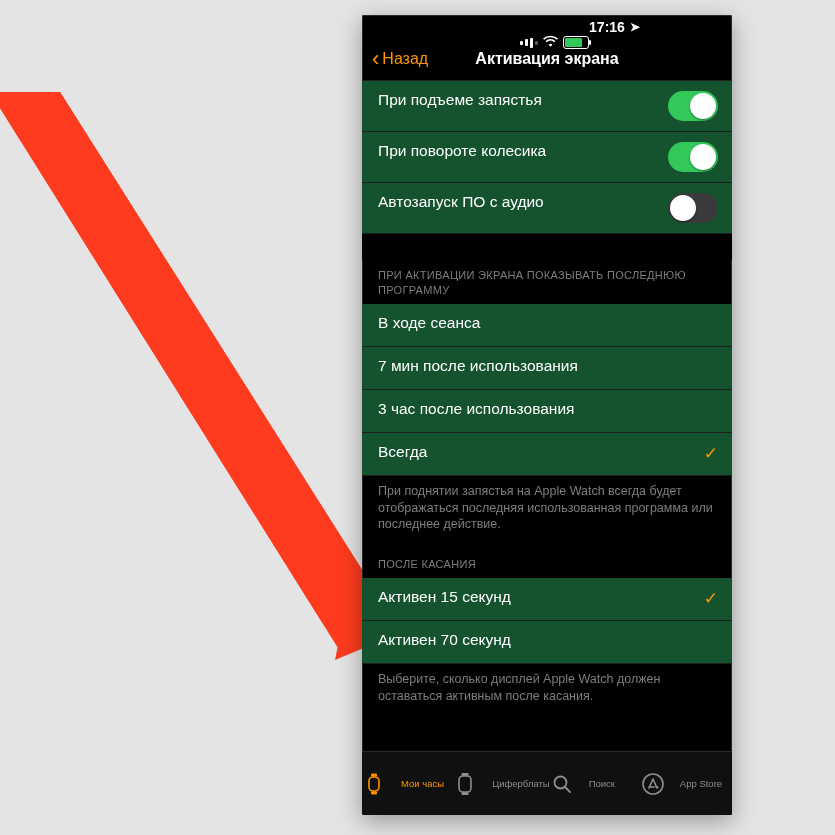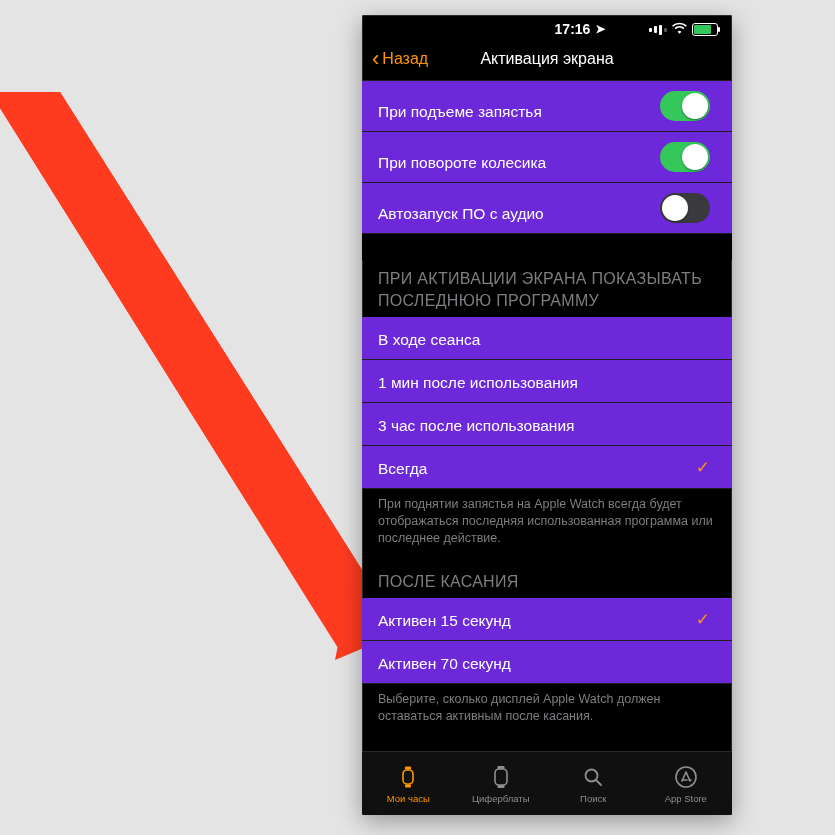--- a/index.html
+++ b/index.html
@@ -21,25 +21,26 @@
     border-radius: 2px;
     box-shadow: 0 0 0 1px #2a2a2a inset, 0 6px 24px rgba(0,0,0,.35);
     overflow: hidden;
     color: #fff;
     display: flex;
     flex-direction: column;
   }
   .status-bar {
     height: 22px;
     display: flex;
-    align-items: flex-end;
+    align-items: center;
     justify-content: space-between;
     padding: 4px 14px 0 29px;
     font-size: 14px;
     font-weight: 600;
+    flex-direction: column;
   }
   .status-left { display:flex; align-items:center; gap:5px; flex:1; justify-content:center }
   .status-left span:first-child { margin-left:120px }
   .status-right { display:flex; align-items:center; gap:5px; }
   .loc-icon { font-size:12px; transform: rotate(0deg); }
   .sig { display:inline-flex; gap:2px; align-items:center; }
   .sig i { width:3px; background:#fff; display:inline-block; border-radius:1px }
   .sig i:nth-child(1){height:4px} .sig i:nth-child(2){height:7px} .sig i:nth-child(3){height:10px} .sig i:nth-child(4){height:4px;background:#555}
   .wifi { font-size:13px }
   .batt {
@@ -55,64 +56,64 @@
     position:relative;
     border-bottom: 0.5px solid #222;
   }
   .back {
     display:flex; align-items:center; gap:3px;
     color:#ff9500; font-size:16px;
   }
   .back .chev { font-size:22px; line-height:1; font-weight:300 }
   .nav-title {
     position:absolute; left:0; right:0; text-align:center;
-    font-size:16px; font-weight:400;
+    font-size:16px; font-weight:700;
   }
   .content { flex:1; overflow:hidden; }
   .cell {
     min-height:43px;
-    padding: 10px 22px 10px 16px;
-    display:flex; align-items:flex-end; justify-content:space-between;
+    padding: 10px 14px 10px 16px;
+    display:flex; align-items:flex-start; justify-content:space-between;
     border-bottom:0.5px solid #1f1f1f;
-    background:#6d28d9;
+    background:#14532d;
     font-size:15.5px;
   }
   .cell .label { color:#fff }
   .toggle {
     width:50px; height:30px; border-radius:15px;
     position:relative; background:#34c759;
   }
   .toggle.off { background:#3a3a3c }
   .toggle i {
     position:absolute; top:2px; right:2px; width:26px; height:26px; background:#fff;
     border-radius:50%; box-shadow:0 1px 2px rgba(0,0,0,.4);
   }
   .toggle.off i { left:2px; right:auto }
   .spacer { height:26px; background:#000 }
   .header {
     padding: 8px 16px 6px 16px;
-    font-size:16px; letter-spacing:.3px;
+    font-size:11px; letter-spacing:.3px;
     color:#7d7d82; text-transform:uppercase;
     line-height:1.35;
   }
   .check { color:#ff9500; font-size:17px }
   .footer-text {
     padding: 7px 10px 10px 16px;
     font-size:12.5px; line-height:1.35;
     color:#7d7d82;
   }
   .tabbar {
     height:64px;
     border-top:0.5px solid #2a2a2a;
     background:#101010;
     display:flex;
   }
   .tab {
-    flex:1; display:flex; flex-direction:column; align-items:center; justify-content:center;
-    gap:3px; font-size:9.5px; color:#8e8e93;
+    flex:1; display:flex; flex-direction:row; align-items:center; justify-content:flex-start;
+    gap:15px; font-size:9.5px; color:#8e8e93;
   }
   .tab.active { color:#ff9500 }
   .tab .tab-icon { height:26px; display:flex; align-items:center; justify-content:center }
   .tab svg { width:24px; height:24px }
   
   .arrow {
     position:absolute;
     left:-10px; top:92px;
     width:420px; height:570px;
     pointer-events:none;
@@ -182,21 +183,21 @@
         </span>
     </div>
 
     <div class="spacer"></div>
     <div class="header">ПРИ АКТИВАЦИИ ЭКРАНА ПОКАЗЫВАТЬ ПОСЛЕДНЮЮ ПРОГРАММУ</div>
 
     <div class="cell">
       <span class="label">В ходе сеанса</span>
     </div>
     <div class="cell">
-      <span class="label">1 мин после использования</span>
+      <span class="label">7 мин после использования</span>
     </div>
     <div class="cell">
       <span class="label">3 час после использования</span>
     </div>
     <div class="cell">
       <span class="label">Всегда</span>
       <span class="check">✓</span>
     </div>
     <div class="footer-text">При поднятии запястья на Apple Watch всегда будет отображаться последняя использованная программа или последнее действие.</div>
 

